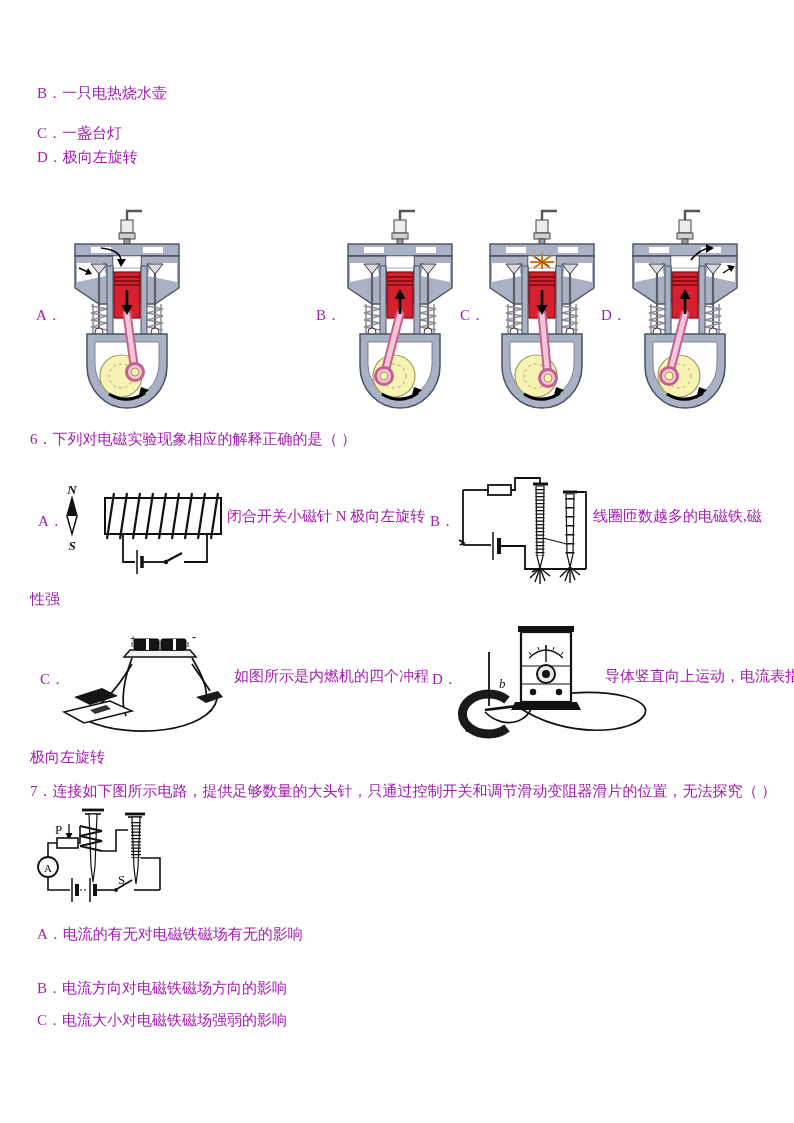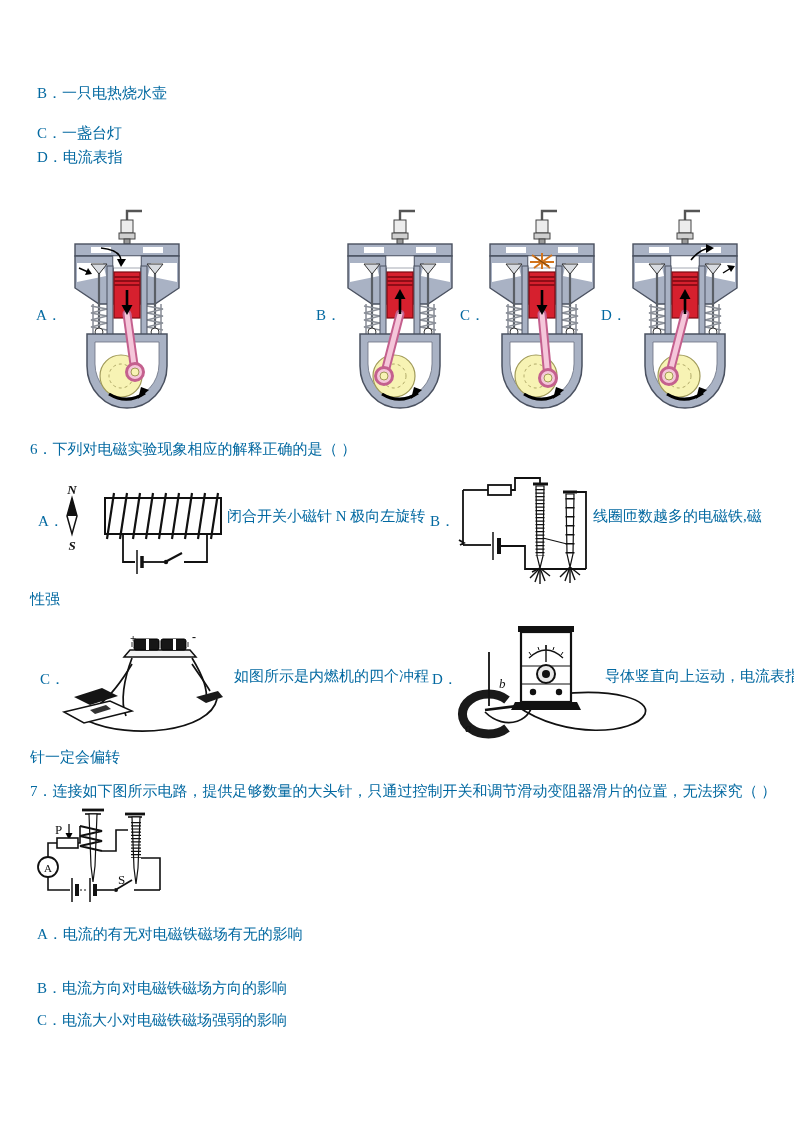--- a/index.html
+++ b/index.html
@@ -1,18 +1,18 @@
 <!DOCTYPE html>
 <html><head>
 <meta charset="utf-8">
 <style>
   html,body{margin:0;padding:0;background:#fff;}
   .page{position:relative;width:794px;height:1123px;background:#fff;overflow:hidden;
         font-family:"Liberation Serif","DejaVu Serif",serif;color:#111;}
-  .t{position:absolute;font-size:15px;line-height:1.2;white-space:nowrap;color:#0369a1;}
+  .t{position:absolute;font-size:15px;line-height:1.2;white-space:nowrap;color:#a21caf;}
   .fig{position:absolute;}
   svg text{font-family:"Liberation Serif","DejaVu Serif",serif;fill:#111;}
 </style>
 </head>
 <body>
 
 <div class="page">
 
   <svg width="0" height="0" style="position:absolute" aria-hidden="true">
     <defs>
@@ -58,21 +58,21 @@
       </g>
       <g id="p-arr-up">
         <line x1="58" y1="106" x2="58" y2="88" stroke="#000" stroke-width="2.6"></line>
         <polygon points="58,81 52.5,91 63.5,91"></polygon>
       </g>
     </defs>
   </svg>
 
   <div class="t" style="left:37px;top:84px">B．一只电热烧水壶</div>
   <div class="t" style="left:37px;top:124px">C．一盏台灯</div>
-  <div class="t" style="left:37px;top:148px">D．电流表指</div>
+  <div class="t" style="left:37px;top:148px">D．极向左旋转</div>
 
 
   <div class="t" style="left:36px;top:306px">A．</div>
   <div class="t" style="left:316px;top:306px">B．</div>
   <div class="t" style="left:460px;top:306px">C．</div>
   <div class="t" style="left:601px;top:306px">D．</div>
 
   <svg class="fig" style="left:69px;top:208px" width="116" height="218" viewBox="0 0 116 218">
     <use href="#eng-base"></use>
     <line x1="58" y1="106" x2="66" y2="164" stroke="#c4608e" stroke-width="9" stroke-linecap="round"></line>
@@ -124,21 +124,21 @@
     <line x1="58" y1="106" x2="42" y2="168" stroke="#f5c6da" stroke-width="5" stroke-linecap="round"></line>
     <circle cx="42" cy="168" r="8.5" fill="#f5c6da" stroke="#c4608e" stroke-width="3"></circle>
     <circle cx="42" cy="168" r="4" fill="#f7f3b4" stroke="#a09a58"></circle>
     <use href="#p-arr-up"></use>
     <path d="M64,52 Q72,42 82,40" fill="none" stroke="#000" stroke-width="1.6"></path>
     <polygon points="87,40 79,36 79,45"></polygon>
     <line x1="96" y1="65" x2="104" y2="60" stroke="#000" stroke-width="1.4"></line>
     <polygon points="108,58 100,57 104,64"></polygon>
   </svg>
 
-  <div class="t" style="left:30px;top:440px">6．下列对电磁实验现象相应的解释正确的是（  ）</div>
+  <div class="t" style="left:30px;top:430px">6．下列对电磁实验现象相应的解释正确的是（  ）</div>
 
   <div class="t" style="left:38px;top:512px">A．</div>
 
   <svg class="fig" style="left:58px;top:478px" width="168" height="106" viewBox="0 0 168 106">
     <text x="14" y="16" text-anchor="middle" font-size="13" font-style="italic" font-weight="bold">N</text>
     <polygon points="14,20 19,38 14,56 9,38" fill="#fff" stroke="#111" stroke-width="1.5"></polygon>
     <polygon points="14,20 19,38 9,38" fill="#111"></polygon>
     <text x="14" y="72" text-anchor="middle" font-size="13" font-style="italic" font-weight="bold">S</text>
     <rect x="47" y="20" width="116" height="36" fill="#fff" stroke="#111" stroke-width="2"></rect>
     <g stroke="#111" stroke-width="2.2">
@@ -258,21 +258,21 @@
     <circle cx="104" cy="70" r="3.2" fill="#111"></circle>
     <polygon points="60,80 122,80 126,88 56,88" fill="#111"></polygon>
     <path d="M52,78 A26,20 0 1 0 52,106" fill="none" stroke="#1a1a1a" stroke-width="9"></path>
     <line x1="34" y1="30" x2="34" y2="84" stroke="#111" stroke-width="1.8"></line>
     <line x1="30" y1="88" x2="62" y2="84" stroke="#111" stroke-width="2.5"></line>
     <text x="44" y="66" font-size="13" font-style="italic">b</text>
     <text x="10" y="110" font-size="13" font-style="italic">a</text>
   </svg>
   <div class="t" style="left:605px;top:667px">导体竖直向上运动，电流表指</div>
 
-  <div class="t" style="left:30px;top:748px">针一定会偏转</div>
+  <div class="t" style="left:30px;top:748px">极向左旋转</div>
 
   <div class="t" style="left:30px;top:782px">7．连接如下图所示电路，提供足够数量的大头针，只通过控制开关和调节滑动变阻器滑片的位置，无法探究（ ）</div>
 
   <svg class="fig" style="left:28px;top:806px" width="172" height="112" viewBox="0 0 172 112">
     <text x="27" y="28" font-size="13">P</text>
     <line x1="41" y1="18" x2="41" y2="29" stroke="#111" stroke-width="1.3"></line>
     <polygon points="41,34 37.5,27 44.5,27"></polygon>
     <rect x="29" y="32" width="21" height="10" fill="#fff" stroke="#111" stroke-width="1.6"></rect>
     <g stroke="#111" stroke-width="1.6" fill="none">
       <path d="M20,51 L20,37 L29,37"></path>

